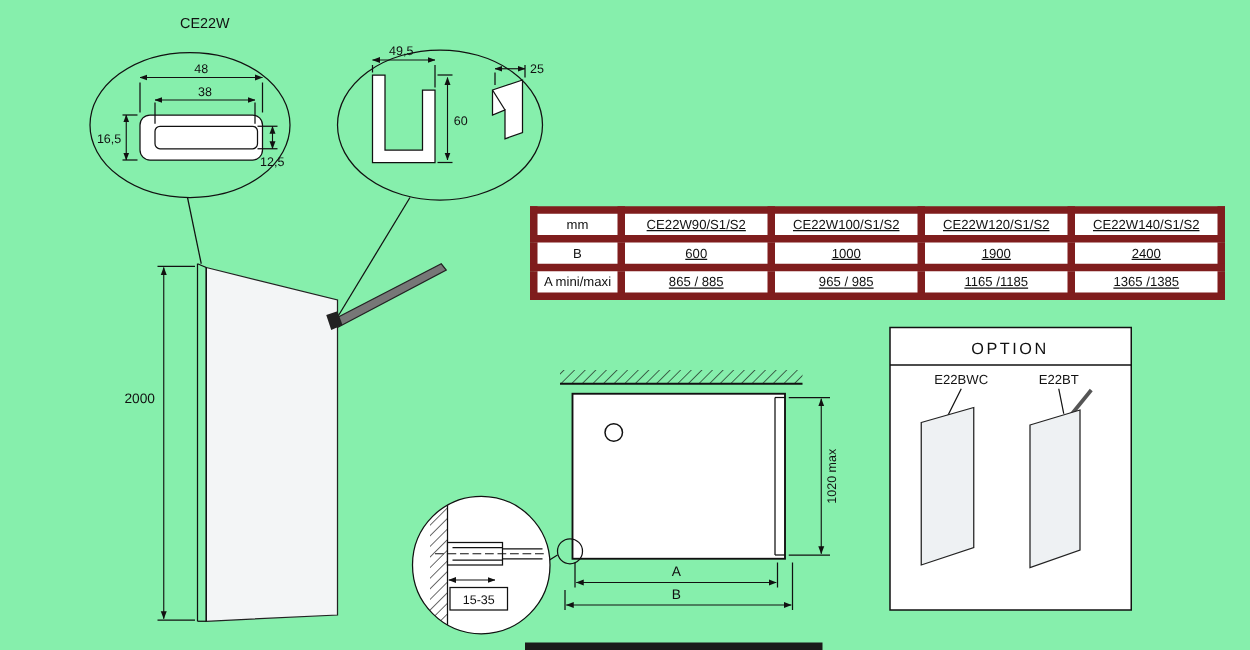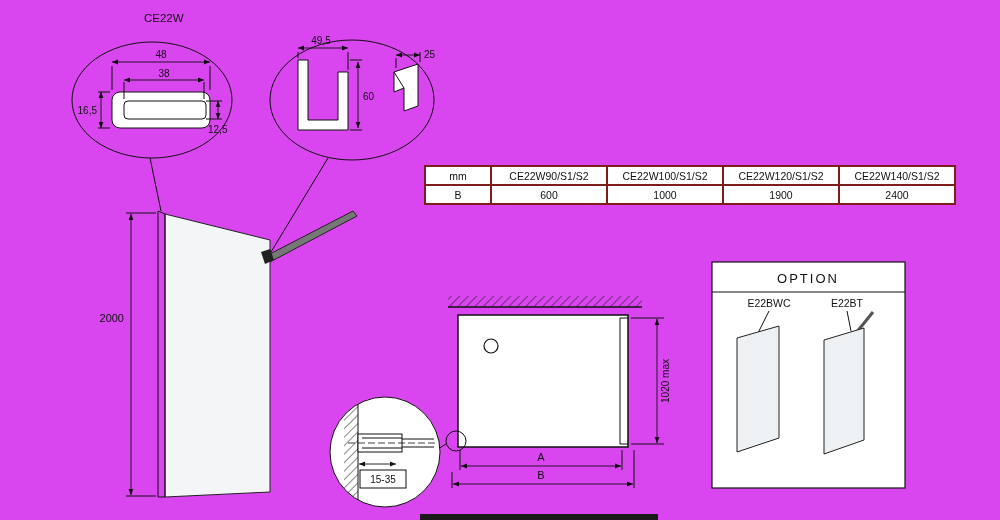--- a/index.html
+++ b/index.html
@@ -1,29 +1,29 @@
 <!DOCTYPE html>
 <html><head>
 <meta charset="utf-8">
 <style>
   html,body{margin:0;padding:0;background:#fff;}
   .canvas{
-    position:relative;width:1000px;height:520px;background:#d946ef;
+    position:relative;width:1000px;height:520px;background:#86efac;
     overflow:hidden;font-family:"Liberation Sans",sans-serif;color:#111;
   }
   svg{position:absolute;left:0;top:0;}
   svg text{font-family:"Liberation Sans",sans-serif;fill:#111;}
   .size-table-wrap{position:absolute;left:424px;top:165px;}
   table.size-table{border-collapse:collapse;font-size:10.5px;color:#111;table-layout:fixed;}
   table.size-table td{
-    border:2px solid #7f1d1d;height:17px;padding:0 3px;text-align:center;
+    border:6px solid #7f1d1d;height:17px;padding:0 3px;text-align:center;
     white-space:nowrap;font-weight:normal;background:#fff;
   }
   td.c0{width:58px;}
-  td.cw{width:108px;}
+  td.cw{width:108px;text-decoration:underline;}
   td.unit{text-align:right;padding-right:5px;}
 </style>
 </head>
 <body>
 
 <div class="canvas">
 
   <svg width="1000" height="520" viewBox="0 0 1000 520">
     <defs>
       <marker id="arr" viewBox="0 0 10 10" refX="9.5" refY="5" markerWidth="7" markerHeight="7" orient="auto-start-reverse">
@@ -203,17 +203,24 @@
           <td class="cw">CE22W120/S1/S2</td>
           <td class="cw">CE22W140/S1/S2</td>
         </tr>
         <tr>
           <td class="c0">B</td>
           <td class="cw">600</td>
           <td class="cw">1000</td>
           <td class="cw">1900</td>
           <td class="cw">2400</td>
         </tr>
+        <tr>
+          <td class="c0">A mini/maxi</td>
+          <td class="cw">865 / 885</td>
+          <td class="cw">965 / 985</td>
+          <td class="cw">1165 /1185</td>
+          <td class="cw">1365 /1385</td>
+        </tr>
       </tbody>
     </table>
   </div>
 
 </div>
 
 </body></html>

